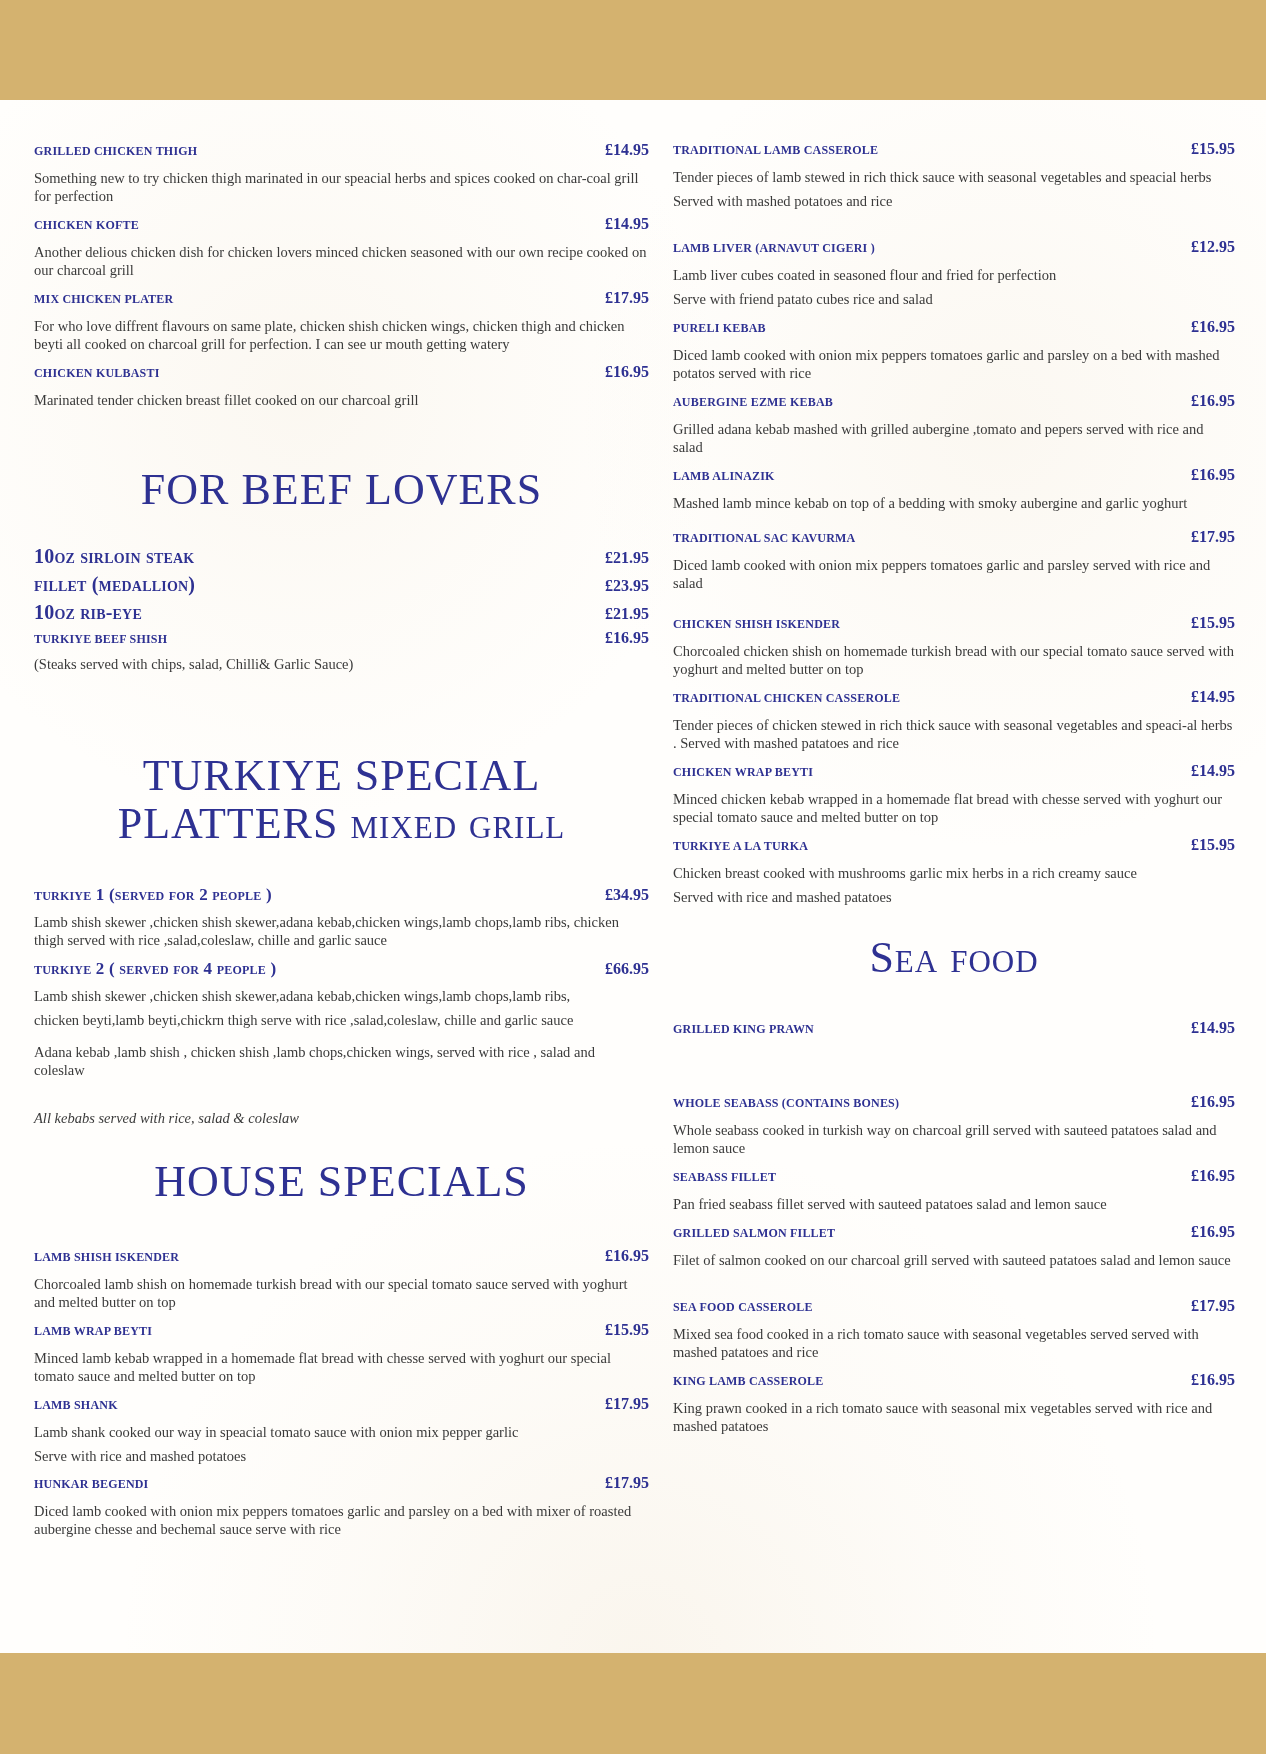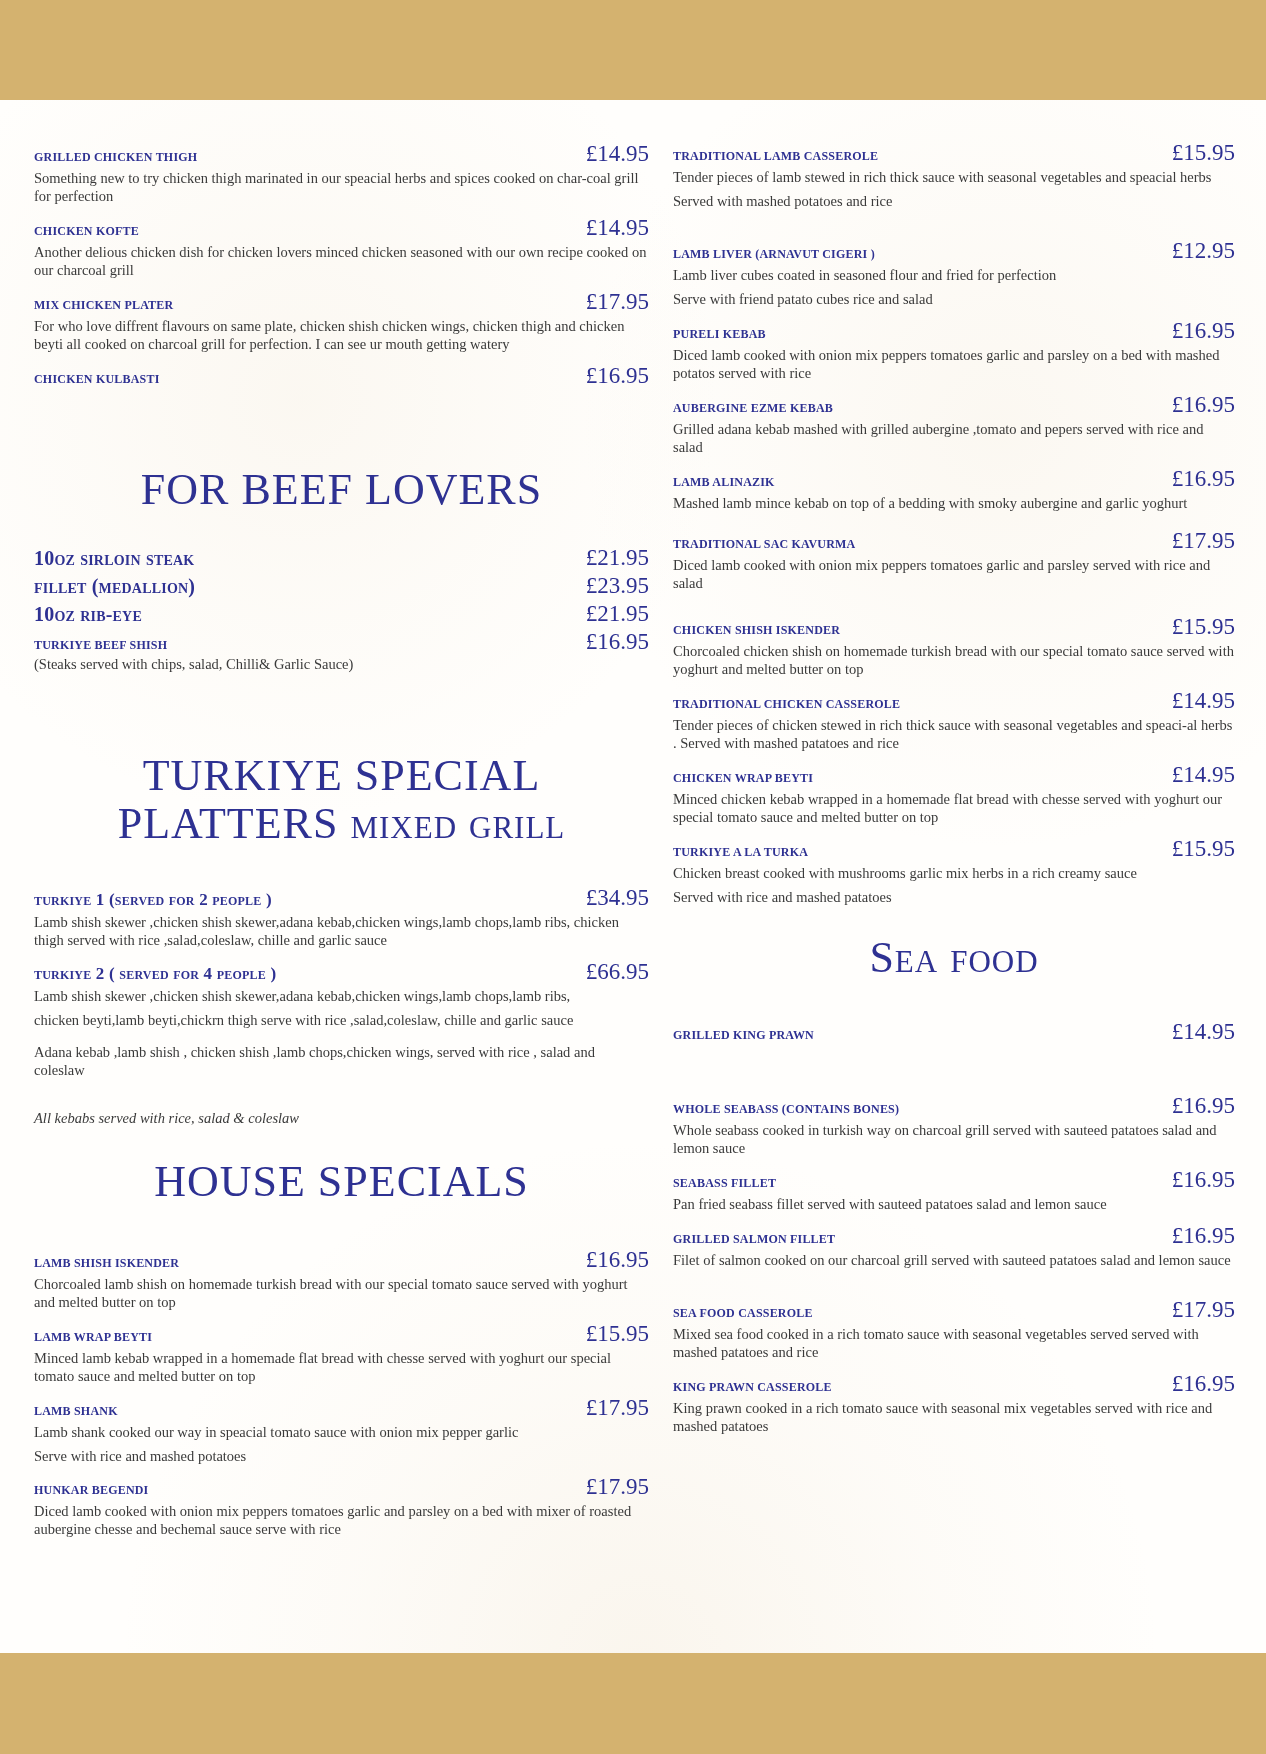--- a/index.html
+++ b/index.html
@@ -22,21 +22,21 @@
     .col { position: absolute; }
     .col.left { left: 34px; width: 615px; }
     .col.right { left: 673px; width: 562px; }
     .item { position: absolute; left: 0; right: 0; }
     .item-head { display: flex; justify-content: space-between; align-items: baseline; height: 26px; }
     .item-name {
       color: #2e3192; font-weight: bold; font-size: 17px;
       font-variant: small-caps; text-transform: lowercase; letter-spacing: 0.2px;
     }
     .item-name.caps { text-transform: none; font-variant: normal; font-size: 12px; }
-    .item-price { color: #2e3192; font-weight: normal; font-size: 23px; text-align: right; }
+    .item-price { color: #2e3192; font-weight: bold; font-size: 16px; text-align: right; }
     .item-desc { color: #3a3a3a; font-size: 14.5px; line-height: 18px; margin-top: 2px; }
     .item-desc2 { color: #3a3a3a; font-size: 14.5px; line-height: 18px; margin-top: 6px; }
     .section-title {
       position: absolute; color: #2e3192; font-size: 44px; text-align: center; letter-spacing: 1px;
       font-weight: normal; line-height: 1.1;
     }
     .small-caps { font-variant: small-caps; }
     .note { color: #3a3a3a; font-size: 14.5px; }
     .note.italic { font-style: italic; }
     .beef-row { position: absolute; left: 0; right: 0; display: flex; justify-content: space-between; align-items: baseline; }
@@ -69,20 +69,21 @@
         <span class="item-name caps">MIX CHICKEN PLATER</span>
         <span class="item-price">£17.95</span>
       </div>
     <div class="item-desc">For who love diffrent flavours on same plate, chicken shish chicken wings, chicken thigh and chicken beyti all cooked on charcoal grill for perfection.  I can see ur mouth getting watery</div>
   </div>
   <div class="item" style="top:363px;">
     <div class="item-head">
         <span class="item-name caps">CHICKEN KULBASTI</span>
         <span class="item-price">£16.95</span>
       </div>
+    <div class="item-desc">Marinated tender  chicken breast fillet cooked on our charcoal grill</div>
   </div>
 
   <div class="section-title" style="top:466px; left:0; right:0;">FOR BEEF LOVERS</div>
 
   <div class="beef-row" style="top:545px;">
     <span class="item-name" style="font-size:20px;">10oz sirloin steak</span>
     <span class="item-price">£21.95</span>
   </div>
   <div class="beef-row" style="top:573px;">
     <span class="item-name" style="font-size:20px;">fillet (medallion)</span>
@@ -263,18 +264,18 @@
   </div>
   <div class="item" style="top:1297px;">
     <div class="item-head">
         <span class="item-name caps">SEA FOOD CASSEROLE</span>
         <span class="item-price">£17.95</span>
       </div>
     <div class="item-desc">Mixed sea food cooked in a rich tomato sauce with seasonal vegetables served served with mashed patatoes and rice</div>
   </div>
   <div class="item" style="top:1371px;">
     <div class="item-head">
-        <span class="item-name caps">KING PRAWN CASSEROLE</span>
+        <span class="item-name caps">KING LAMB CASSEROLE</span>
         <span class="item-price">£16.95</span>
       </div>
     <div class="item-desc">King prawn cooked in a rich tomato sauce with seasonal mix vegetables served with rice and mashed patatoes</div>
   </div>
 </div>
 
 </body></html>

